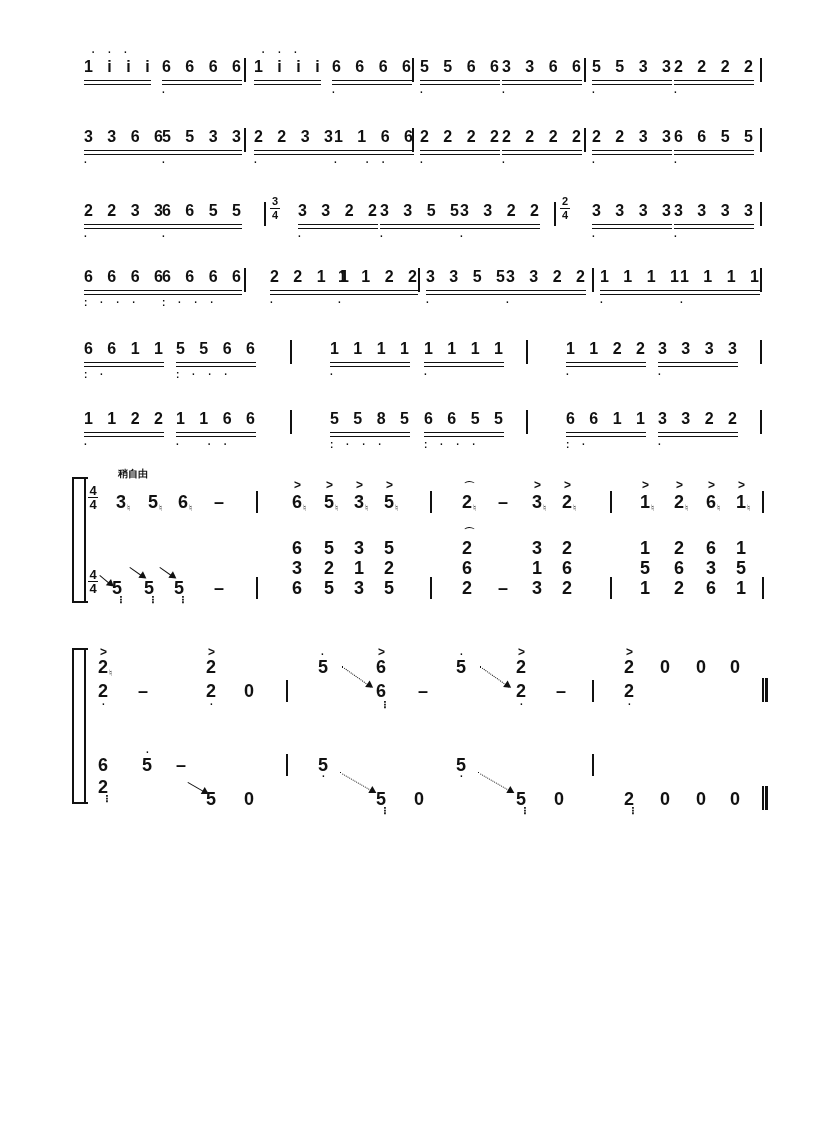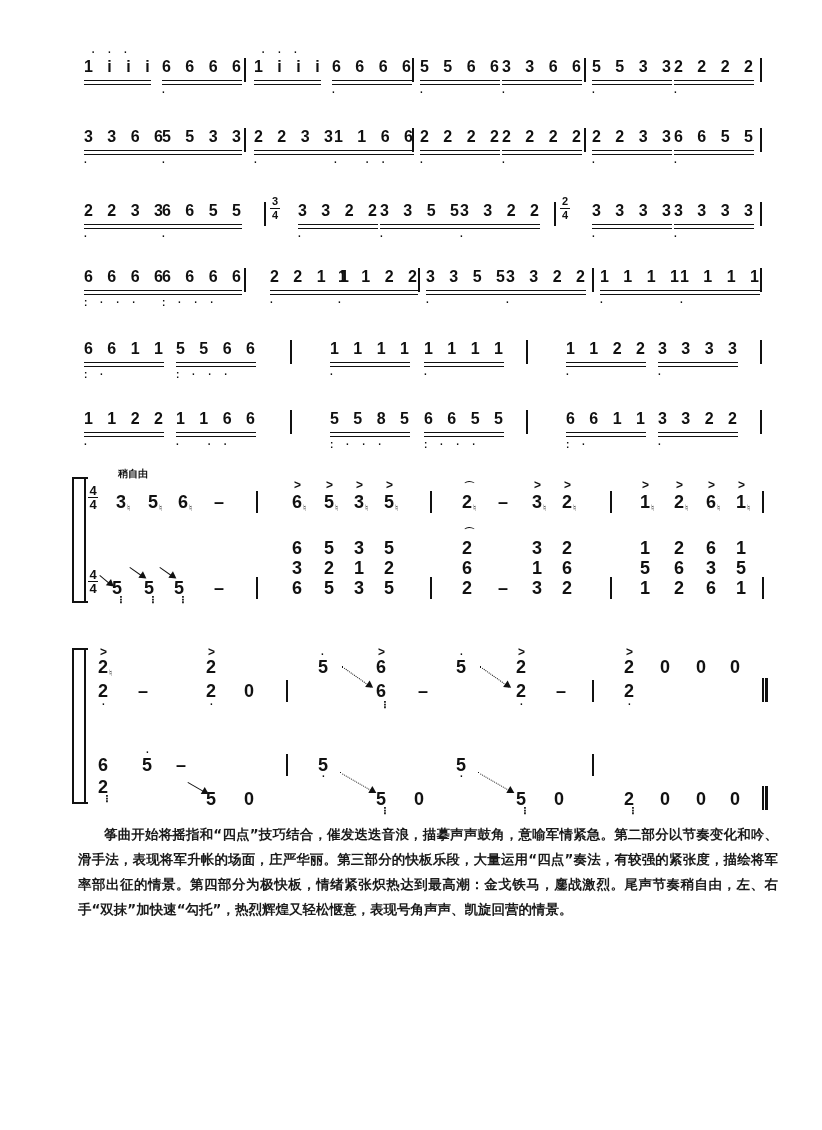--- a/index.html
+++ b/index.html
@@ -514,15 +514,14 @@
     <div class="tbar" style="left:520px; top:114px; height:22px"></div>
     <span class="n" style="left:552px; top:150px">2</span>
     <span class="dot" style="left:556px; top:168px">⋮</span>
     <span class="n" style="left:588px; top:150px">0</span>
     <span class="n" style="left:624px; top:150px">0</span>
     <span class="n" style="left:658px; top:150px">0</span>
     <div class="dbar" style="left:690px; top:146px; height:24px"></div>
   </div>
 
   <div class="prose">
-    <p>筝曲开始将摇指和“四点”技巧结合，催发迭迭音浪，描摹声声鼓角，意喻军情紧急。第二部分以节奏变化和吟、滑手法，表现将军升帐的场面，庄严华丽。第三部分的快板乐段，大量运用“四点”奏法，有较强的紧张度，描绘将军率部出征的情景。第四部分为极快板，情绪紧张炽热达到最高潮：金戈铁马，鏖战激烈。尾声节奏稍自由，左、右手“双抹”加快速“勾托”，热烈辉煌又轻松惬意，表现号角声声、凯旋回营的情景。</p>
   </div>
 </div>
 
 </body></html>

